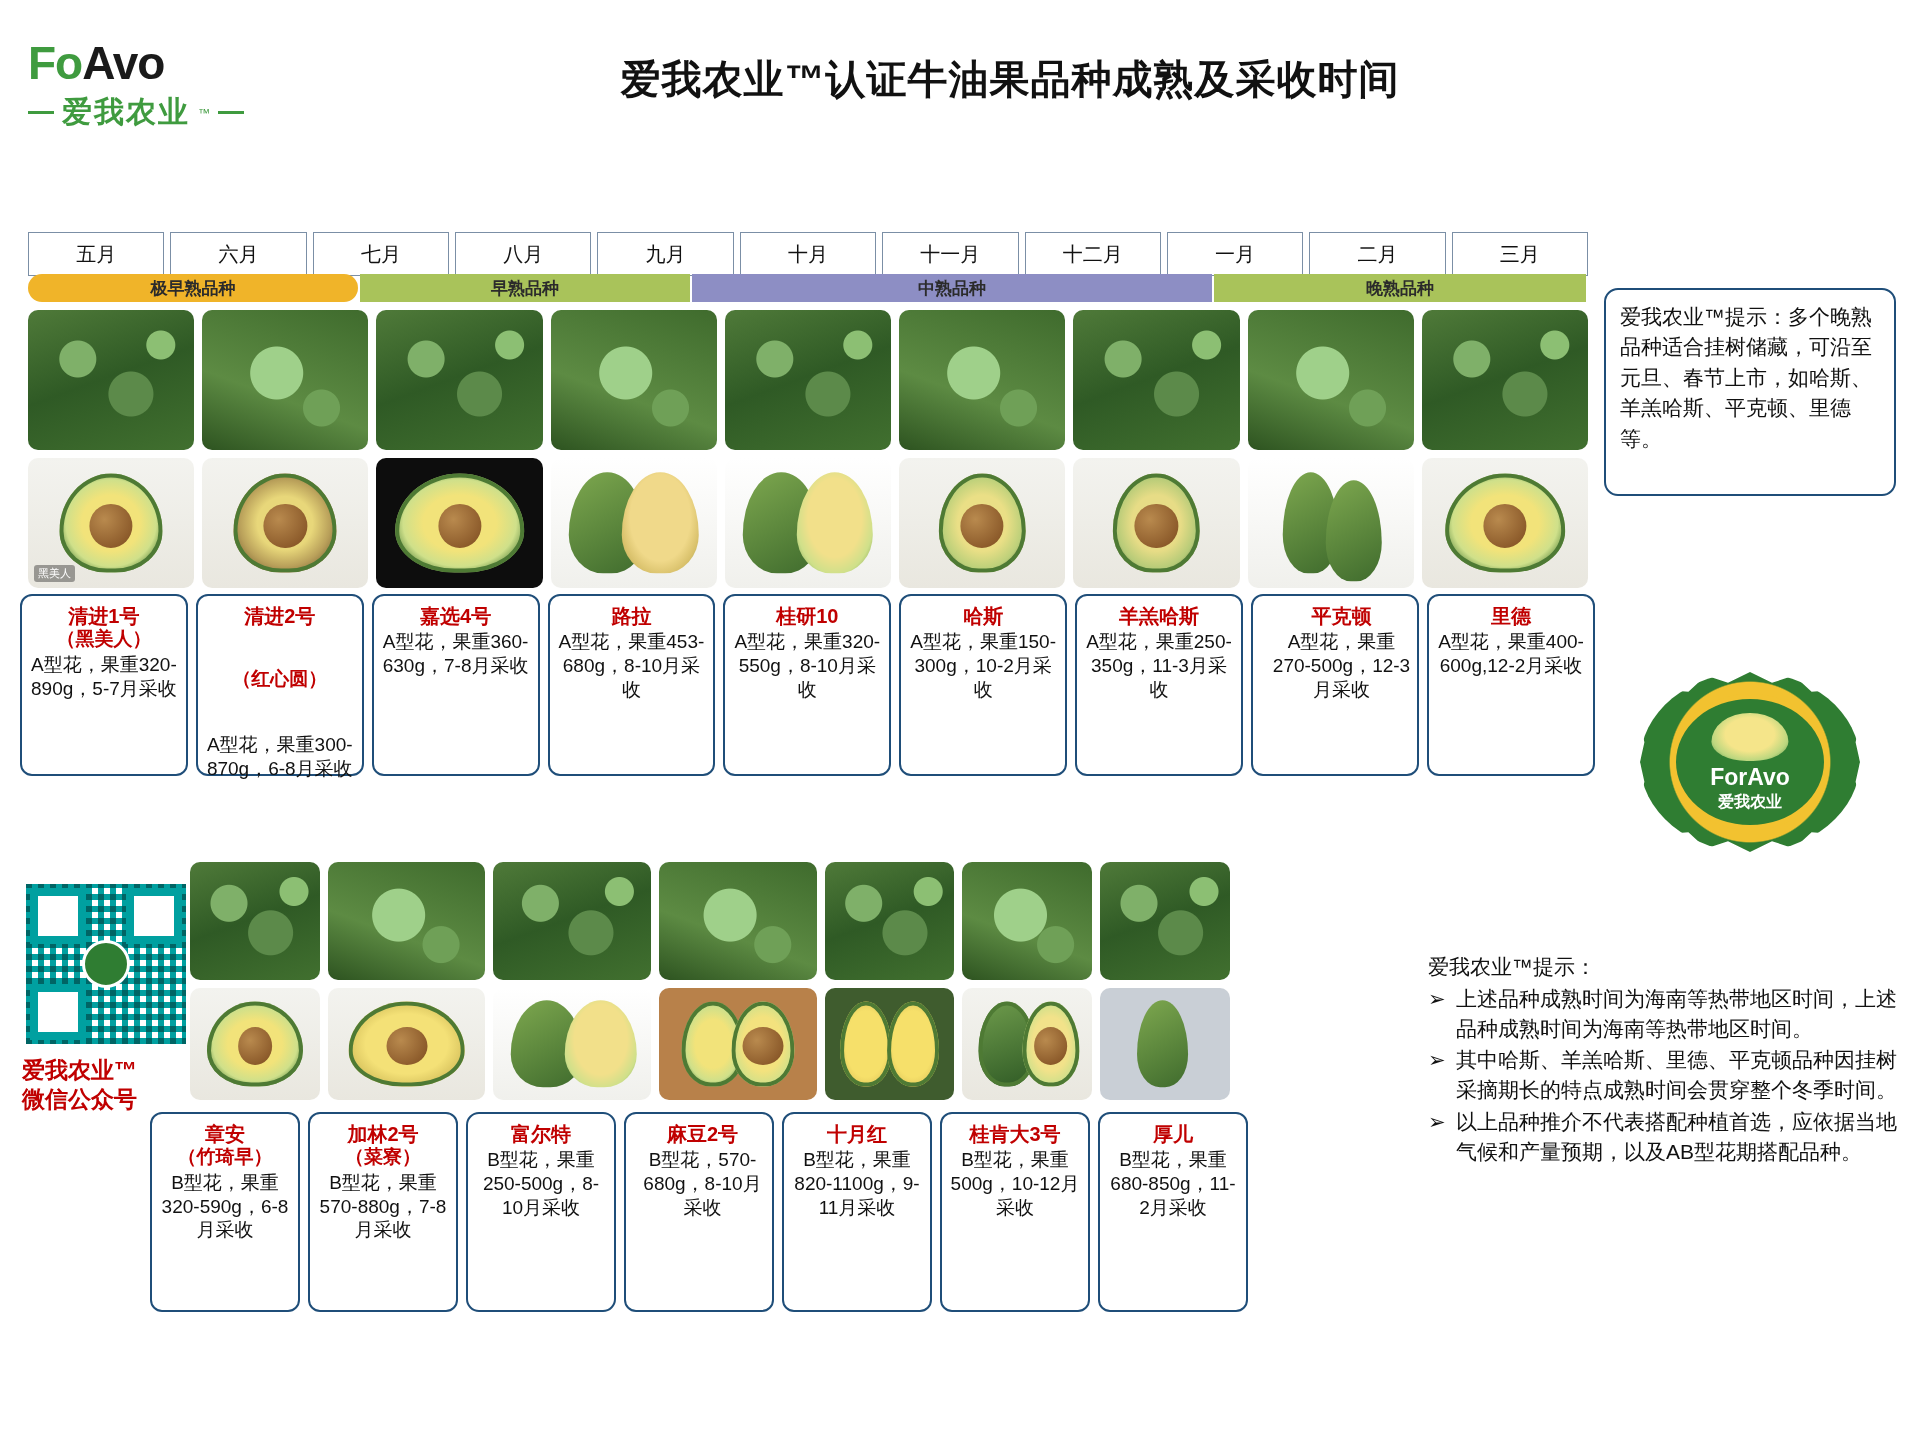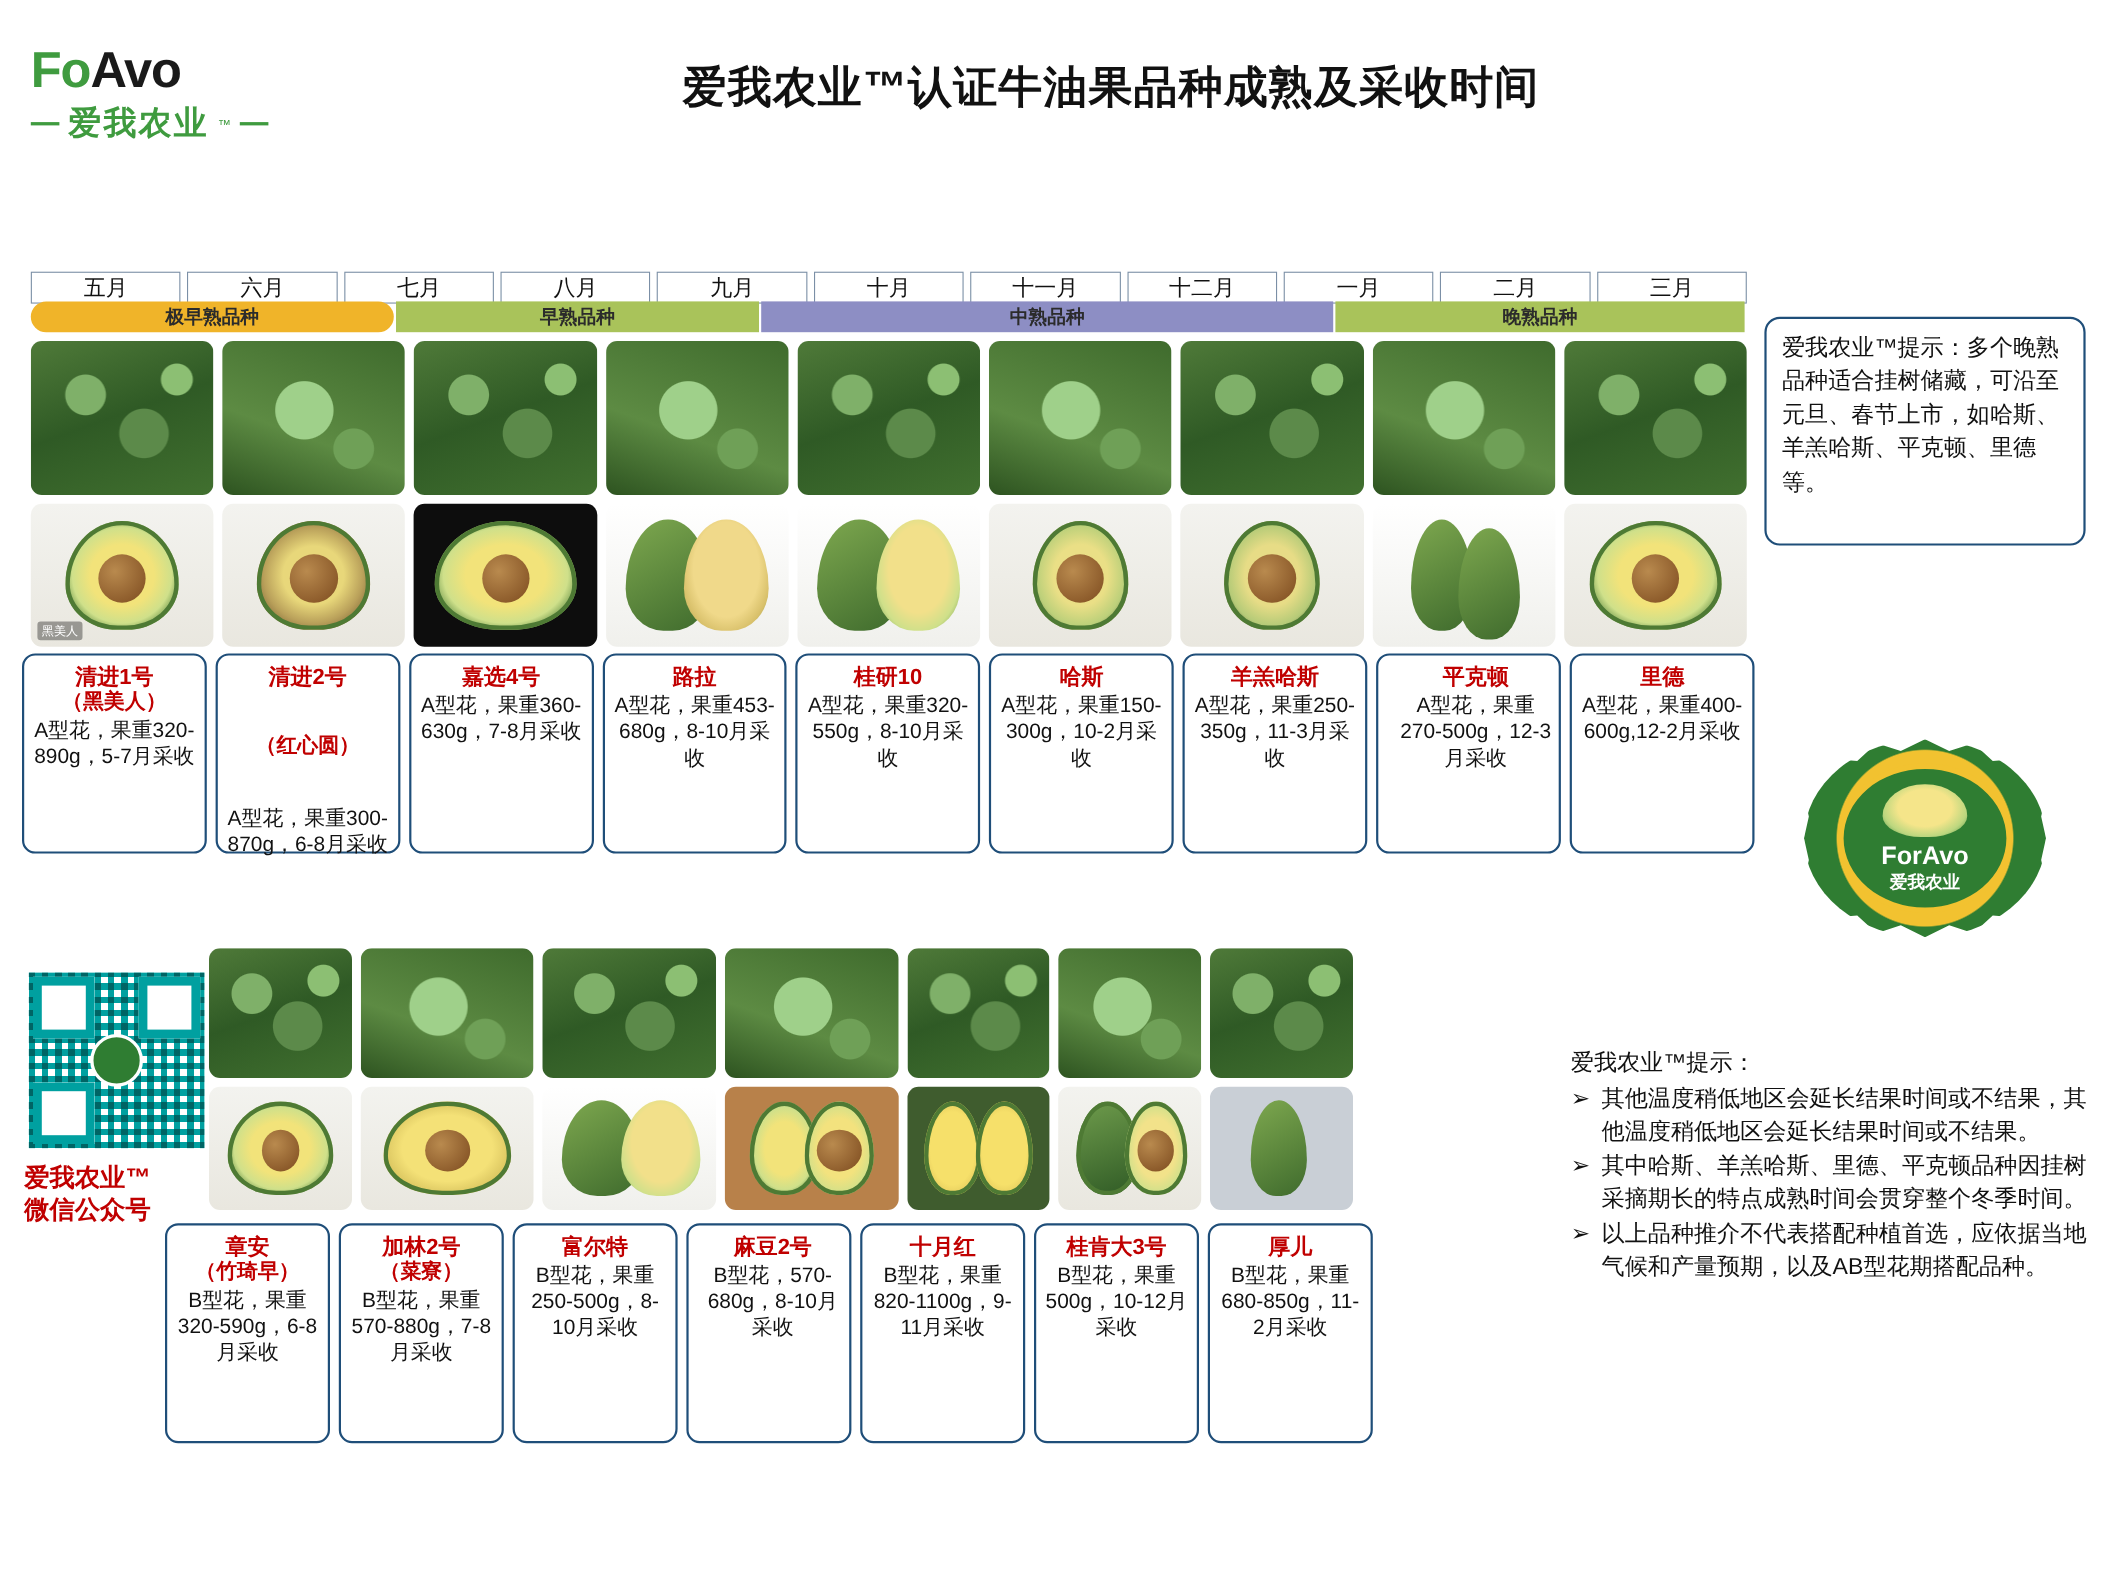--- a/index.html
+++ b/index.html
@@ -23,21 +23,21 @@
   .logo .cn .tm{font-size:12px;color:#3f9b3f;}
 
   
   .title{
     position:absolute;left:360px;top:52px;width:1300px;
     text-align:center;font-size:40px;font-weight:bold;color:#111;
     letter-spacing:1px;
   }
 
   
-  .months{position:absolute;left:28px;top:232px;width:1560px;height:44px;display:flex;align-items:flex-end;}
+  .months{position:absolute;left:28px;top:232px;width:1560px;height:44px;display:flex;}
   .month{
     flex:1;border:1px solid #7b8fa6;margin-right:6px;
     display:flex;align-items:center;justify-content:center;
     font-size:20px;color:#111;background:#fff;
   }
   .month:last-child{margin-right:0;}
 
   
   .bands{position:absolute;left:28px;top:274px;width:1560px;height:28px;display:flex;}
   .band{
@@ -388,21 +388,21 @@
       <div class="center"></div>
     </div>
     <div class="qrcap">爱我农业™</div>
     <div class="qrcap" style="margin-top:0;">微信公众号</div>
   </div>
 
   <div class="tips2">
     <div class="hd">爱我农业™提示：</div>
     <div class="li">
       <span class="ar">➢</span>
-      <span class="tx">其他温度稍低地区会延长结果时间或不结果，其他温度稍低地区会延长结果时间或不结果。</span>
+      <span class="tx">上述品种成熟时间为海南等热带地区时间，上述品种成熟时间为海南等热带地区时间。</span>
     </div>
     <div class="li">
       <span class="ar">➢</span>
       <span class="tx">其中哈斯、羊羔哈斯、里德、平克顿品种因挂树采摘期长的特点成熟时间会贯穿整个冬季时间。</span>
     </div>
     <div class="li">
       <span class="ar">➢</span>
       <span class="tx">以上品种推介不代表搭配种植首选，应依据当地气候和产量预期，以及AB型花期搭配品种。</span>
     </div>
   </div>

